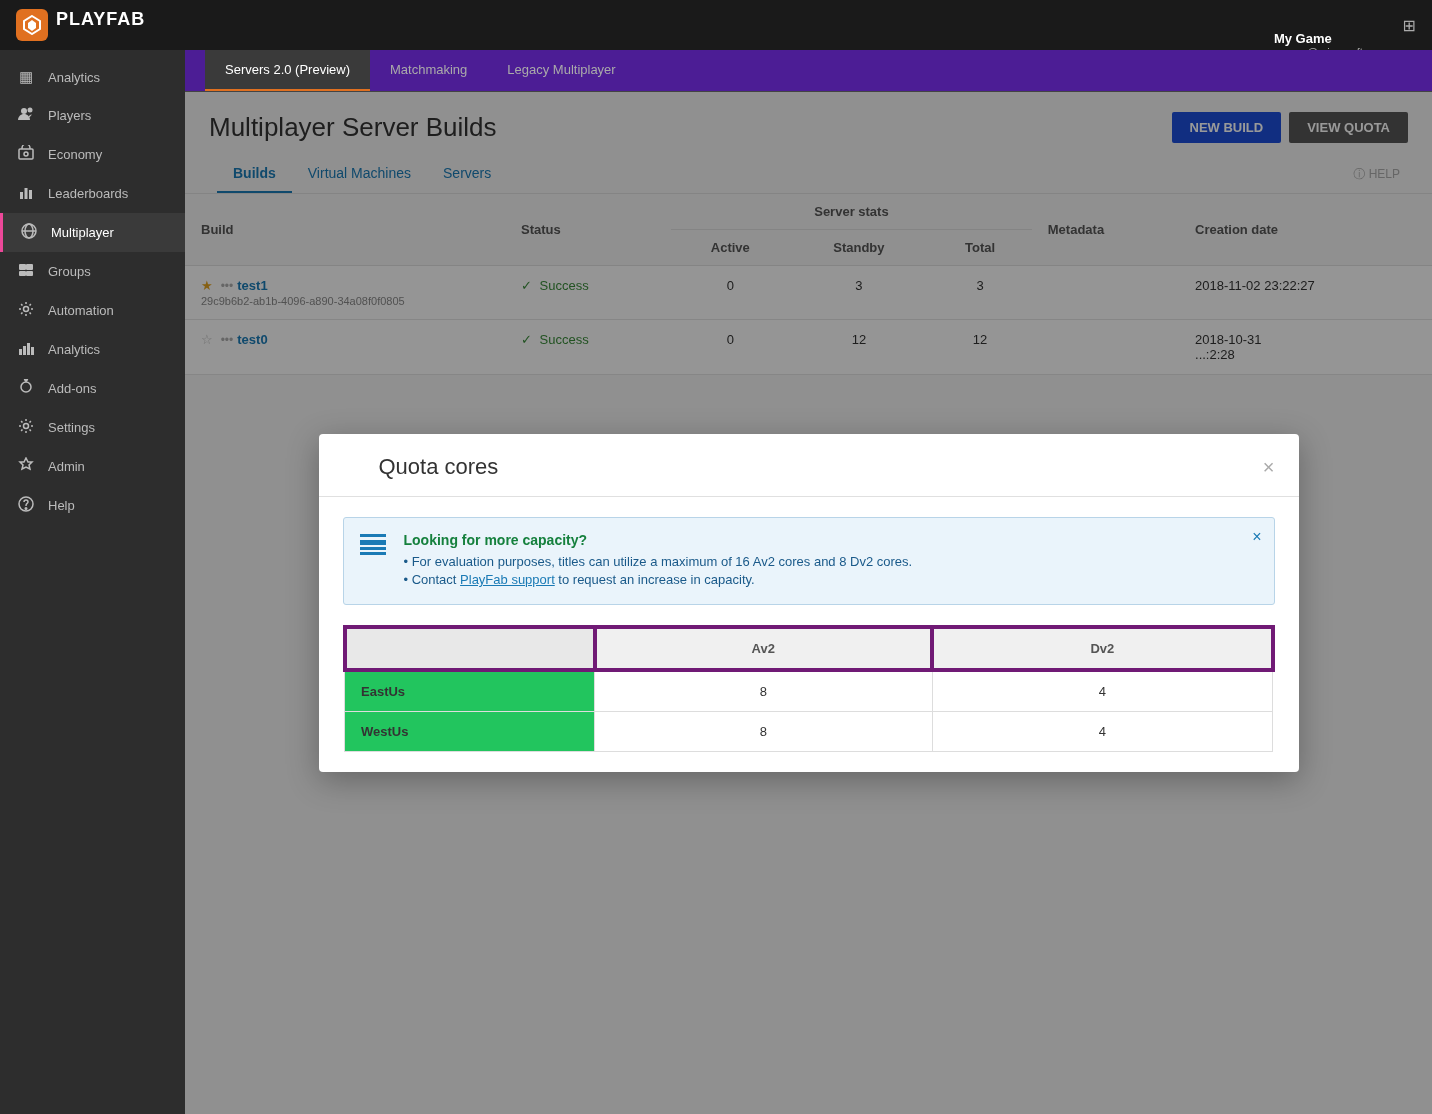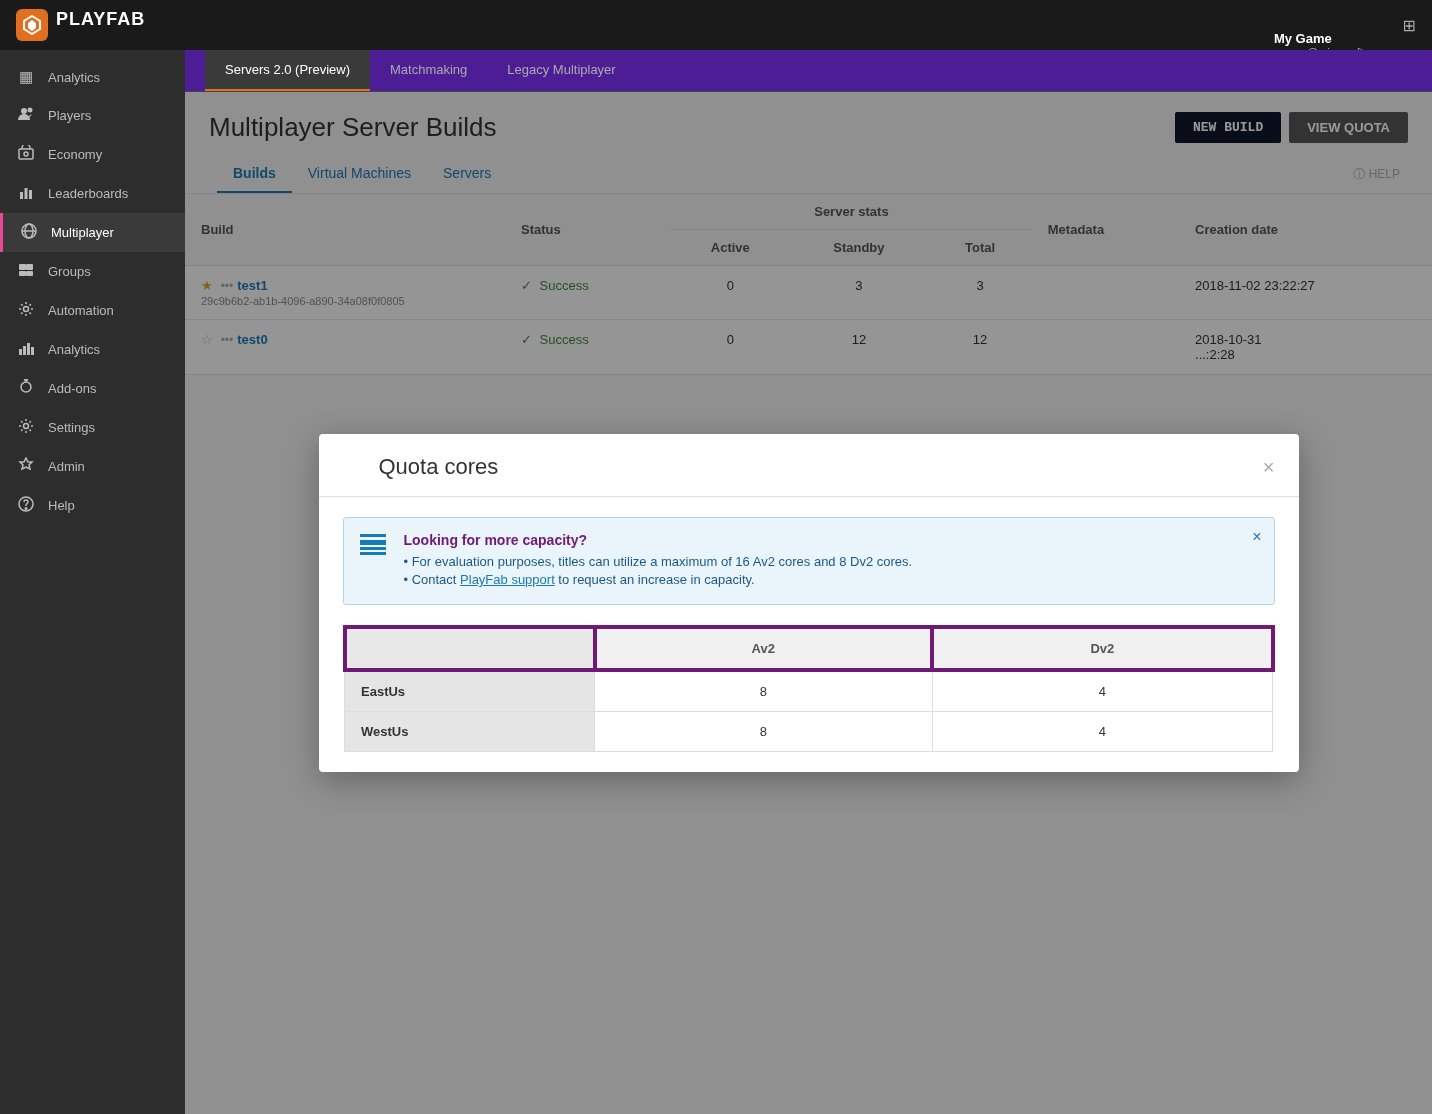--- a/index.html
+++ b/index.html
@@ -84,29 +84,28 @@
     .page-header {
       background: #f0f0f0;
       padding: 20px 24px 12px;
       display: flex;
       align-items: center;
       justify-content: space-between;
     }
     .page-title { font-size: 26px; font-weight: 300; color: #333; }
     .header-buttons { display: flex; gap: 8px; }
     .btn-new-build {
-      background: #0f172a;
+      background: #1d4ed8;
       color: white;
       border: none;
       padding: 8px 18px;
       font-size: 13px;
       font-weight: 600;
       cursor: pointer;
       border-radius: 2px;
-      font-family: Liberation Mono, monospace;
     }
     .btn-view-quota {
       background: #555;
       color: white;
       border: none;
       padding: 8px 18px;
       font-size: 13px;
       font-weight: 600;
       cursor: pointer;
       border-radius: 2px;
@@ -207,21 +206,21 @@
     .info-banner-close {
       position: absolute;
       right: 12px;
       top: 10px;
       color: #1a7ab5;
       cursor: pointer;
       font-size: 16px;
       background: none;
       border: none;
     }
-    .info-banner-title { font-weight: 700; color: #701a75; font-size: 14px; margin-bottom: 6px; }
+    .info-banner-title { font-weight: 700; color: #15803d; font-size: 14px; margin-bottom: 6px; }
     .info-banner-item { color: #1a5a8a; font-size: 13px; margin-bottom: 3px; }
     .info-banner-link { color: #1a7ab5; text-decoration: underline; cursor: pointer; }
 
     
     .quota-table { width: 100%; border-collapse: collapse; }
     .quota-table th {
       padding: 12px 16px;
       text-align: center;
       color: #555;
       font-weight: 600;
@@ -230,21 +229,21 @@
       border: 4px solid #701a75;
     }
     .quota-table th.empty-header { background: #e8e8e8; }
     .quota-table td {
       padding: 12px 16px;
       text-align: center;
       color: #333;
       font-size: 13px;
       border: 1px solid #ddd;
     }
-    .quota-table td.row-label { text-align: left; font-weight: 600; background: #e5e5e5; }
+    .quota-table td.row-label { text-align: left; font-weight: 600; background: #22c55e; }
   </style>
 </head>
 <body>
 
 <div class="topbar">
   <div class="topbar-logo">
     <div class="logo-icon">
       <svg width="20" height="20" viewBox="0 0 20 20">
         <polygon points="10,1 18,6 18,14 10,19 2,14 2,6" fill="none" stroke="white" stroke-width="2"></polygon>
         <polygon points="10,5 14,8 14,13 10,16 6,13 6,8" fill="white"></polygon>

